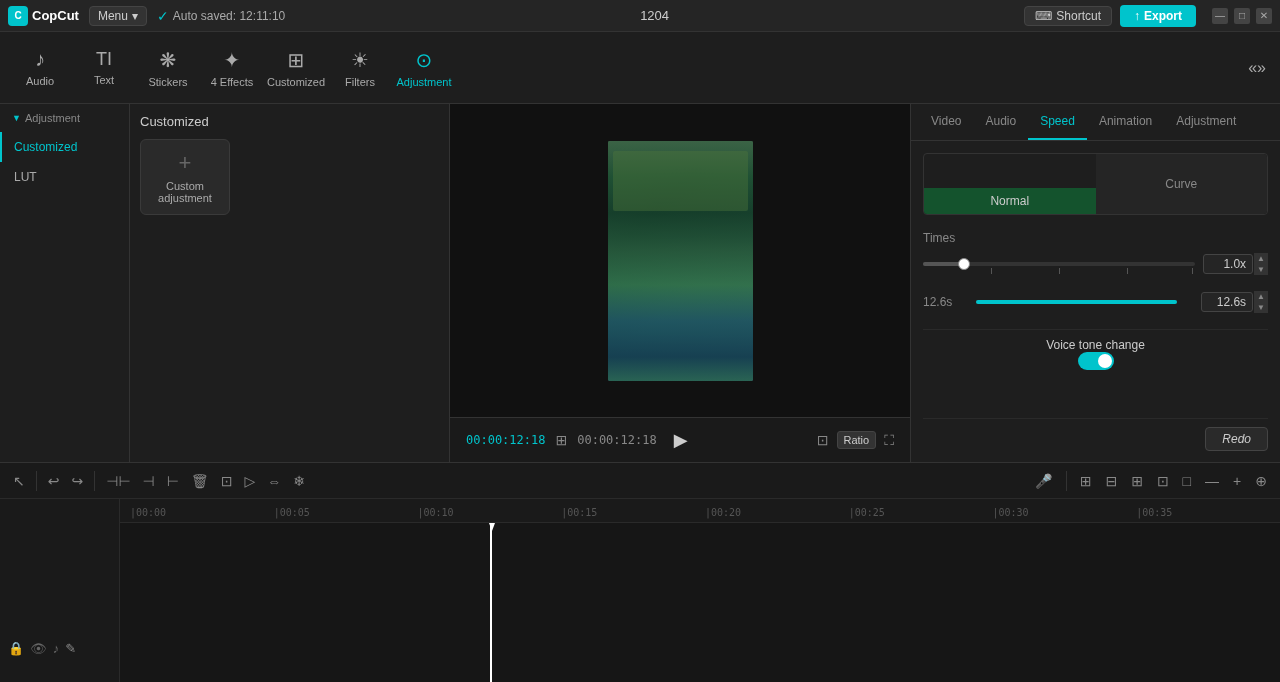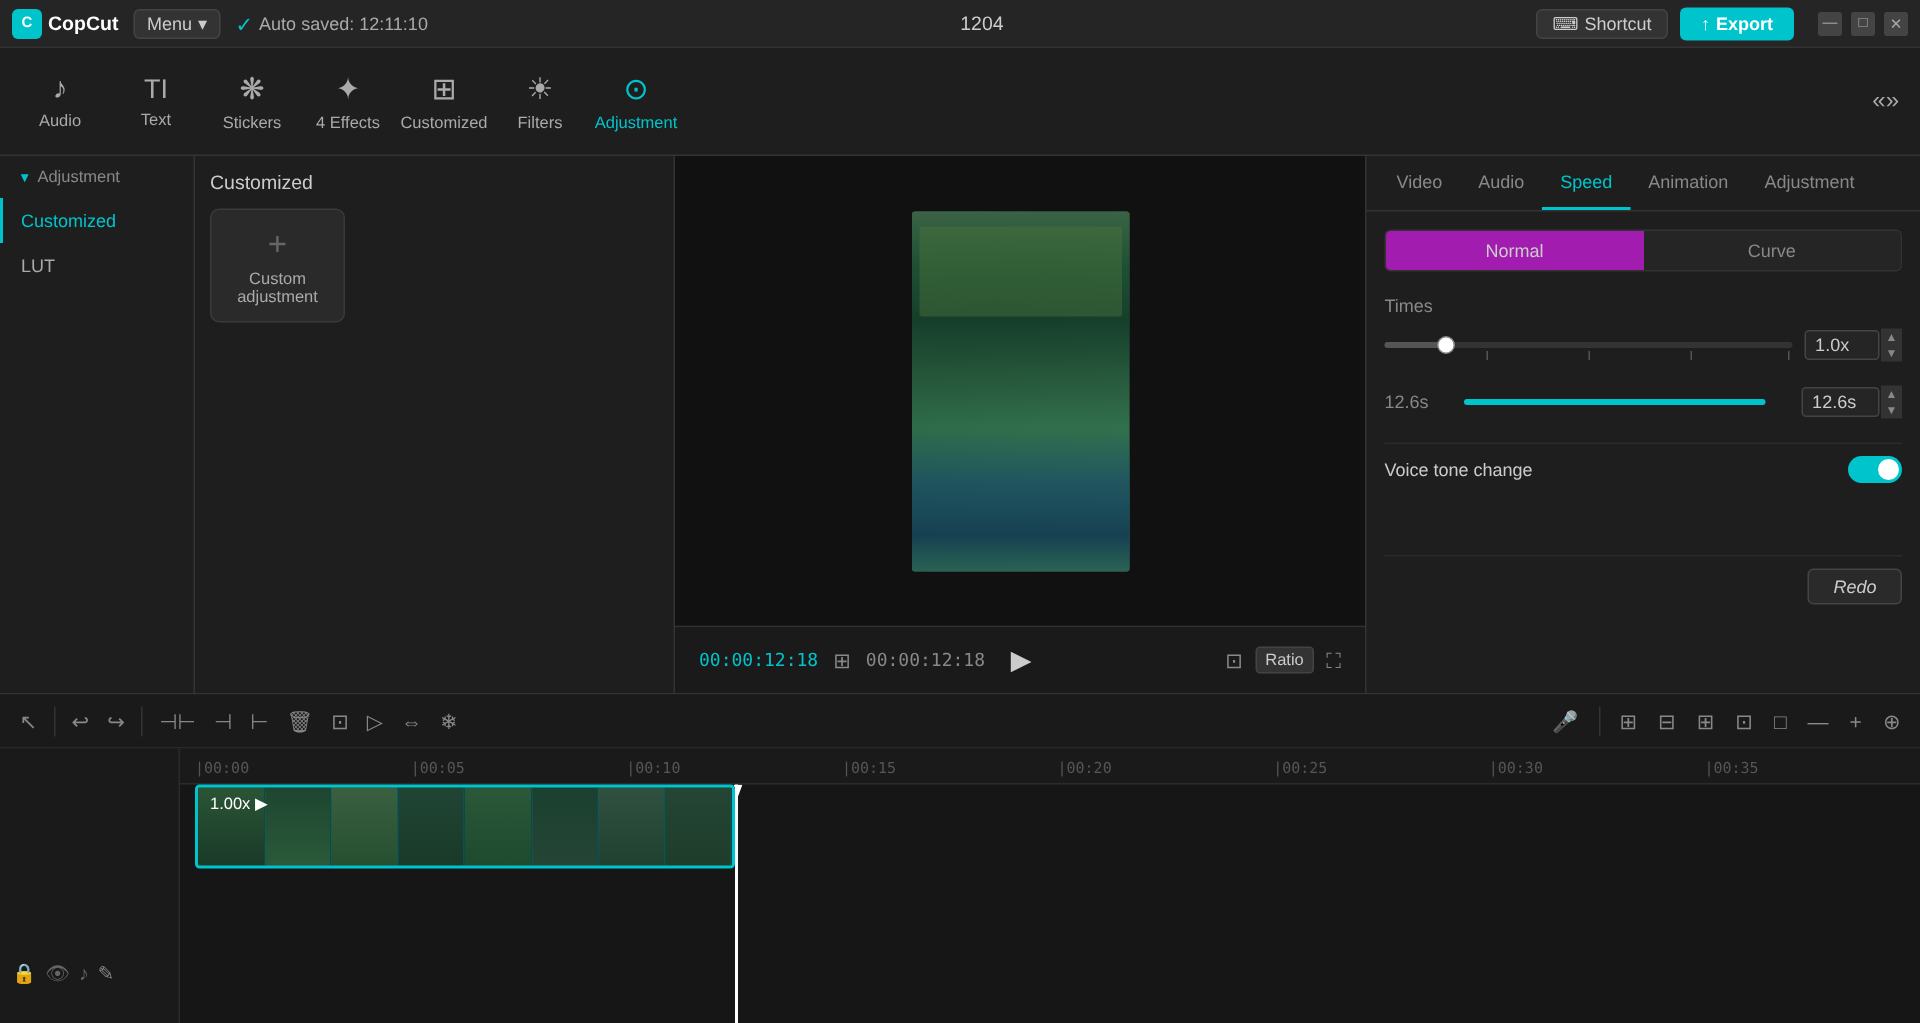--- a/index.html
+++ b/index.html
@@ -280,21 +280,21 @@
     .speed-mode-btn {
       flex: 1;
       padding: 6px;
       text-align: center;
       cursor: pointer;
       background: #252525;
       color: #888;
       font-size: 12px;
       border: none;
     }
-    .speed-mode-btn.active { background: #a21caf; color: #ccc; }
+    .speed-mode-btn.active { background: #14532d; color: #ccc; margin-top: 34px; }
 
     .speed-section { margin-bottom: 16px; }
     .speed-label { color: #888; font-size: 12px; margin-bottom: 8px; }
     .speed-row { display: flex; align-items: center; gap: 8px; }
     .speed-slider-track {
       flex: 1;
       height: 4px;
       background: #333;
       border-radius: 2px;
       position: relative;
@@ -314,20 +314,21 @@
       border-radius: 50%;
       border: 1px solid #888;
     }
     .speed-value-input {
       background: #252525;
       border: 1px solid #444;
       color: #ccc;
       border-radius: 3px;
       padding: 2px 6px;
       width: 54px;
+      text-align: right;
       font-size: 12px;
     }
     .speed-spin { display: flex; flex-direction: column; }
     .speed-spin-btn {
       background: #333; border: none; color: #888;
       cursor: pointer; font-size: 8px; padding: 1px 3px;
     }
 
     .duration-row { display: flex; align-items: center; gap: 24px; }
     .duration-track {
@@ -344,20 +345,21 @@
       border-radius: 2px;
       width: 100%;
     }
 
     .voice-tone-row {
       display: flex;
       align-items: center;
       justify-content: space-between;
       padding: 8px 0;
       border-top: 1px solid #2a2a2a;
+      flex-direction: column;
     }
     .toggle {
       width: 36px; height: 18px;
       background: #555;
       border-radius: 9px;
       position: relative;
       cursor: pointer;
     }
     .toggle.on { background: #00c4cc; }
     .toggle-thumb {
@@ -780,29 +782,16 @@
           <span class="tl-ruler-mark">|00:30</span>
           <span class="tl-ruler-mark">|00:35</span>
         </div>
       </div>
 
       <div class="tl-track-area">
 
         <div class="tl-playhead-top"></div>
         <div class="tl-playhead"></div>
 
-        <div class="video-clip">
-          <span class="video-clip-label">1.00x ▶</span>
-          <div class="video-clip-thumbnails">
-            <div class="video-thumb" style="background:linear-gradient(180deg,#2a5535,#1a3a28);"></div>
-            <div class="video-thumb" style="background:linear-gradient(180deg,#1e4530,#2a5a3a);"></div>
-            <div class="video-thumb" style="background:linear-gradient(180deg,#3a6040,#255030);"></div>
-            <div class="video-thumb" style="background:linear-gradient(180deg,#204535,#1a3a28);"></div>
-            <div class="video-thumb" style="background:linear-gradient(180deg,#2a5838,#1e4a2e);"></div>
-            <div class="video-thumb" style="background:linear-gradient(180deg,#1a4030,#254535);"></div>
-            <div class="video-thumb" style="background:linear-gradient(180deg,#305040,#204030);"></div>
-            <div class="video-thumb" style="background:linear-gradient(180deg,#254535,#1e3d2a);"></div>
-          </div>
-        </div>
       </div>
     </div>
   </div>
 </div>
 
 </body></html>

